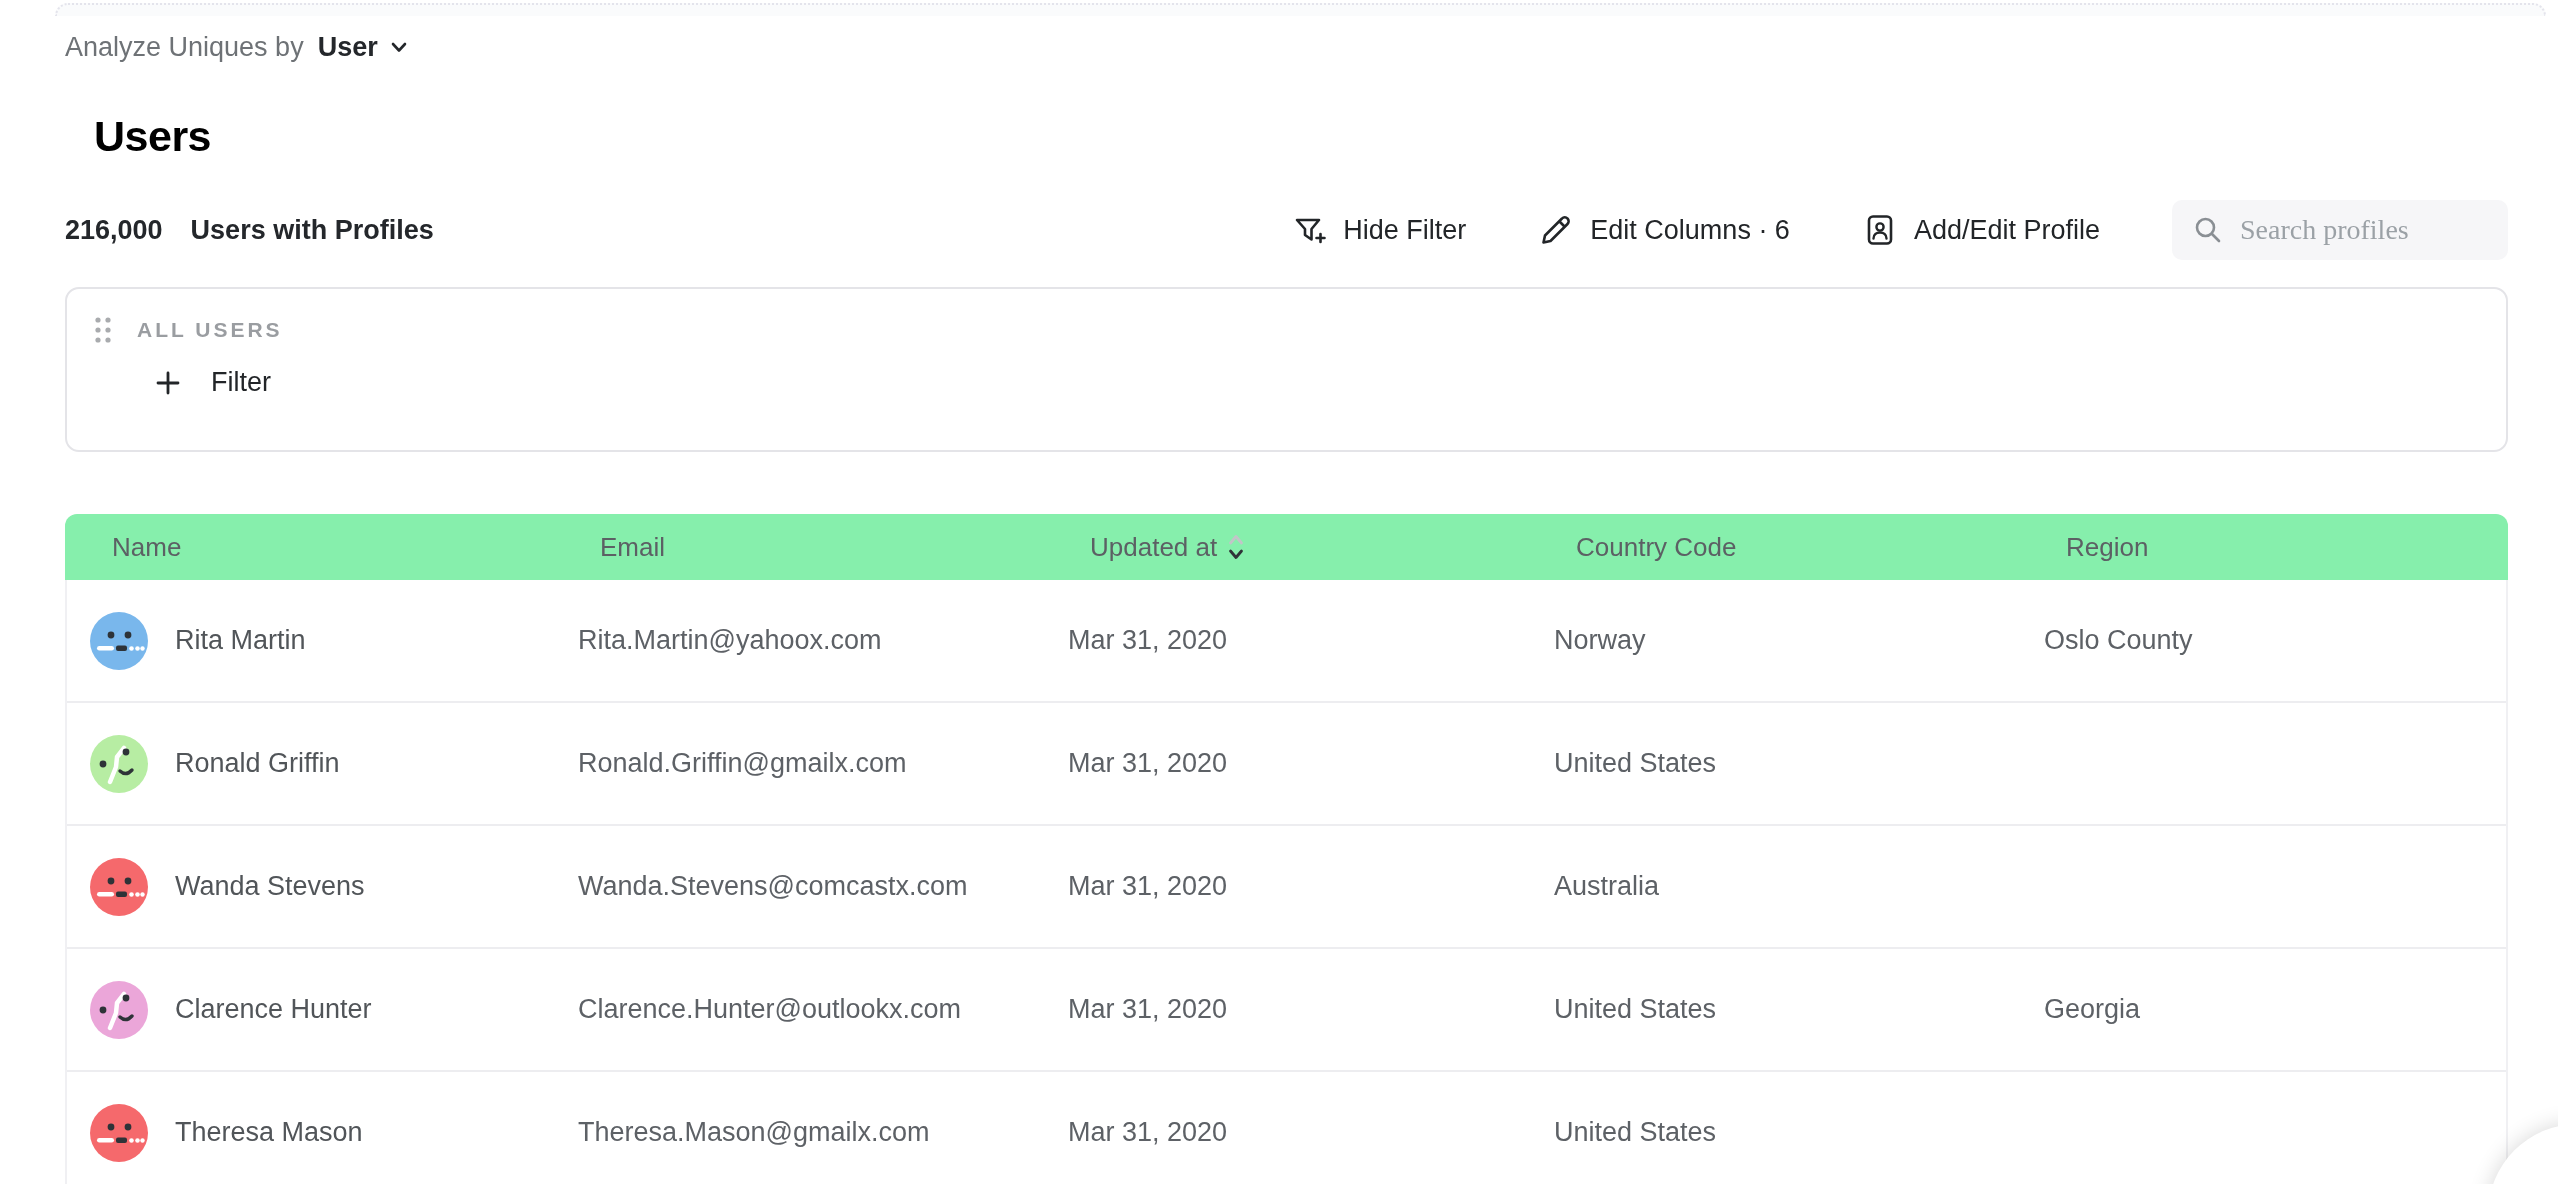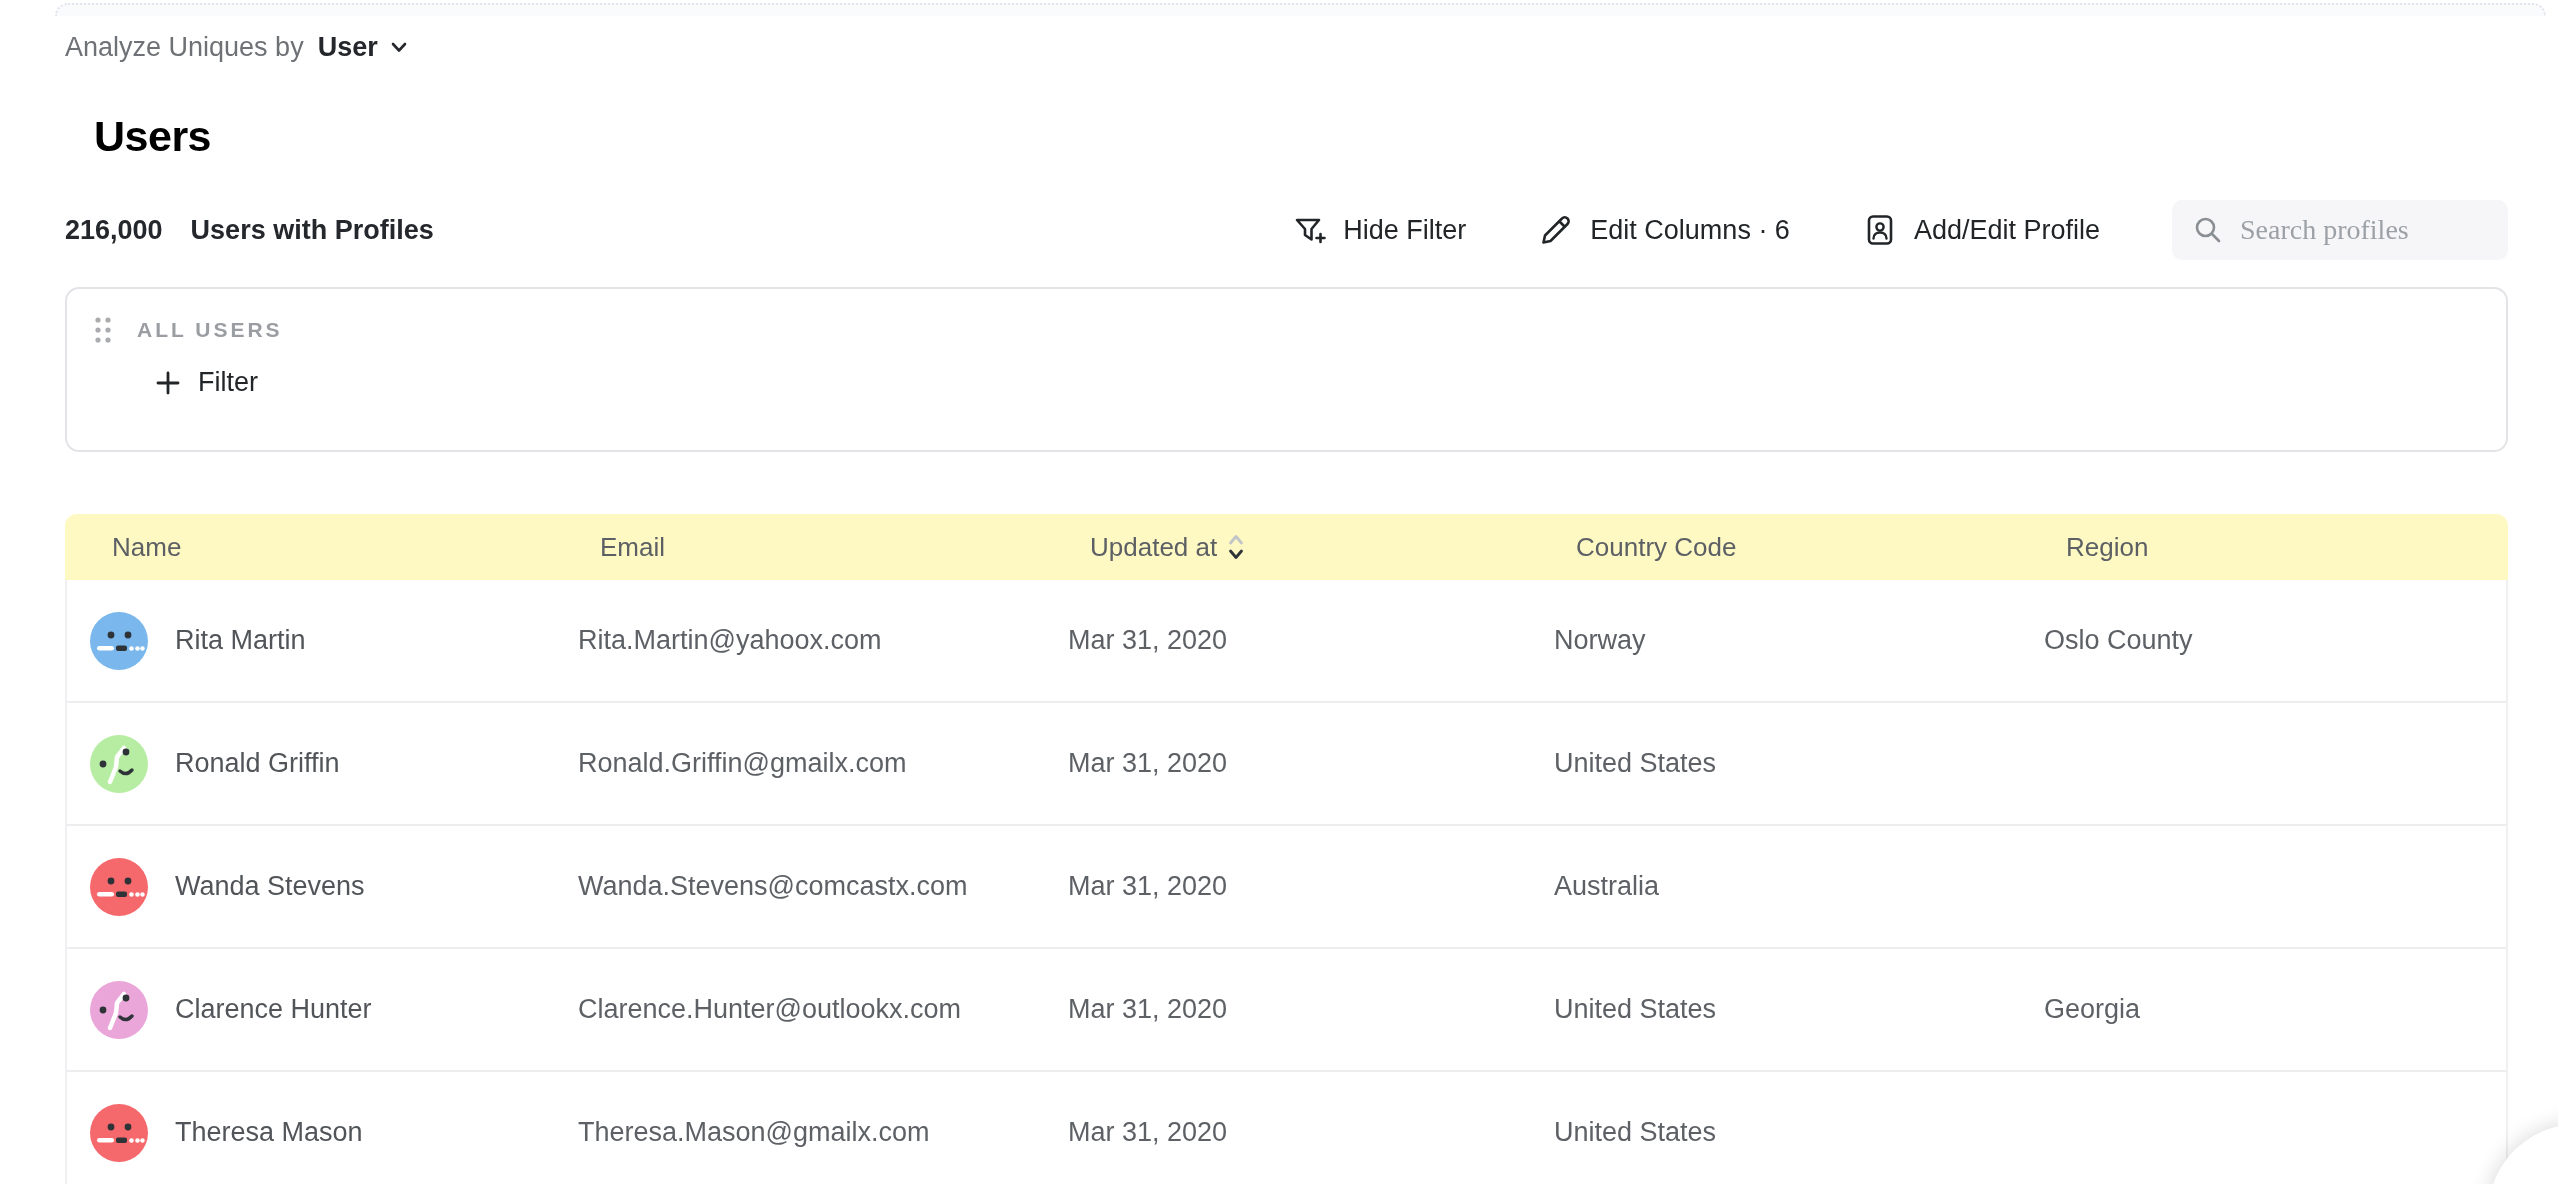--- a/index.html
+++ b/index.html
@@ -31,26 +31,26 @@
     border-radius:10px; padding:0 20px; }
   .search-box input { border:none; outline:none; background:transparent; font-family:Liberation Serif, serif;
     font-size:28px; color:#3c4043; width:100%; margin-left:16px; }
   .search-box input::placeholder { color:#9ba1a6; }
 
   
   .filter-card { margin-top:27px; height:165px; border:2px solid #e4e4e8; border-radius:14px;
     padding:26px 0 9px 26px; }
   .filter-card-head { display:flex; align-items:center; }
   .group-label { margin-left:24px; font-size:21px; font-weight:600; letter-spacing:3px; color:#9a9da1; }
-  .add-filter { margin-top:22px; margin-left:60px; display:flex; align-items:center; gap:15px;
+  .add-filter { margin-top:22px; margin-left:60px; display:flex; align-items:center; gap:28px;
     font-size:27px; font-weight:500; color:#222528; cursor:pointer; background:none; border:none; font-family:inherit; }
 
   
   .table { margin-top:62px; }
-  .thead { height:66px; background:#fef9c3; border-radius:12px 12px 0 0;
+  .thead { height:66px; background:#86efac; border-radius:12px 12px 0 0;
     display:grid; grid-template-columns:488px 490px 486px 490px auto; align-items:center;
     padding-left:47px; font-size:26px; color:#5c6064; }
   .th { display:flex; align-items:center; gap:10px; cursor:pointer; }
   .tbody { border-left:2px solid #f0f0f3; border-right:2px solid #f0f0f3; }
   .trow { height:123px; display:grid; grid-template-columns:488px 490px 486px 490px auto;
     align-items:center; padding-left:23px; border-bottom:2px solid #ededf0; background:#fff;
     font-size:27px; color:#5d6166; cursor:pointer; }
   .name-cell { display:flex; align-items:center; gap:27px; color:#515559; }
   .avatar { width:58px; height:58px; border-radius:50%; flex:0 0 58px; overflow:hidden; }
   .avatar svg { width:58px; height:58px; display:block; }

